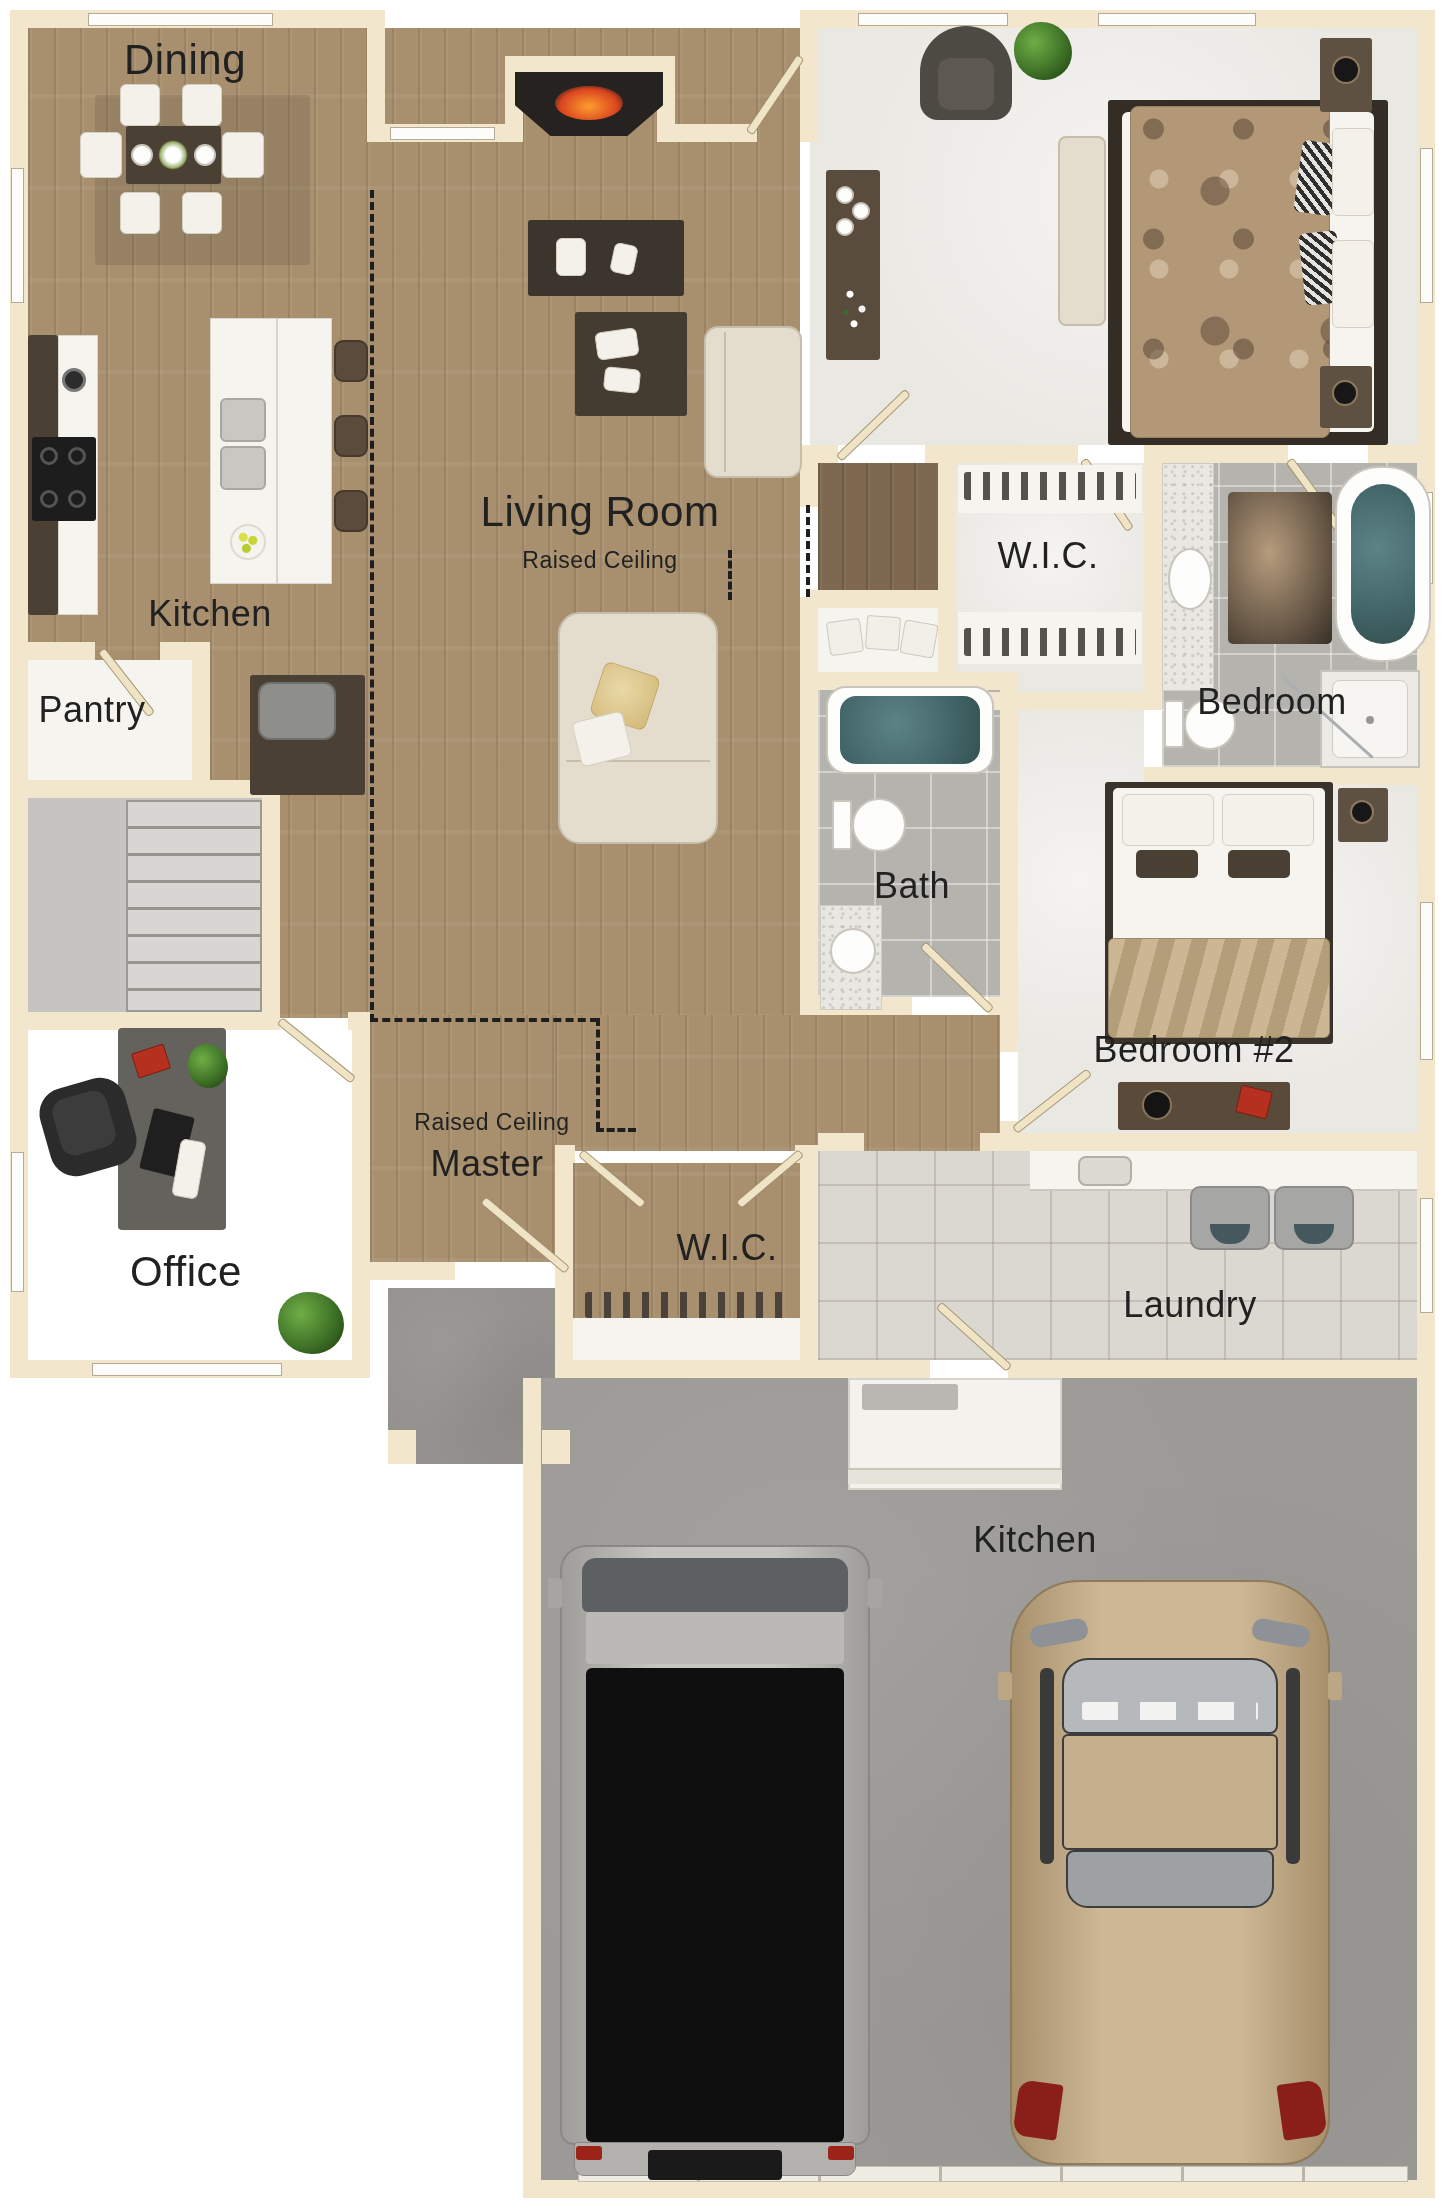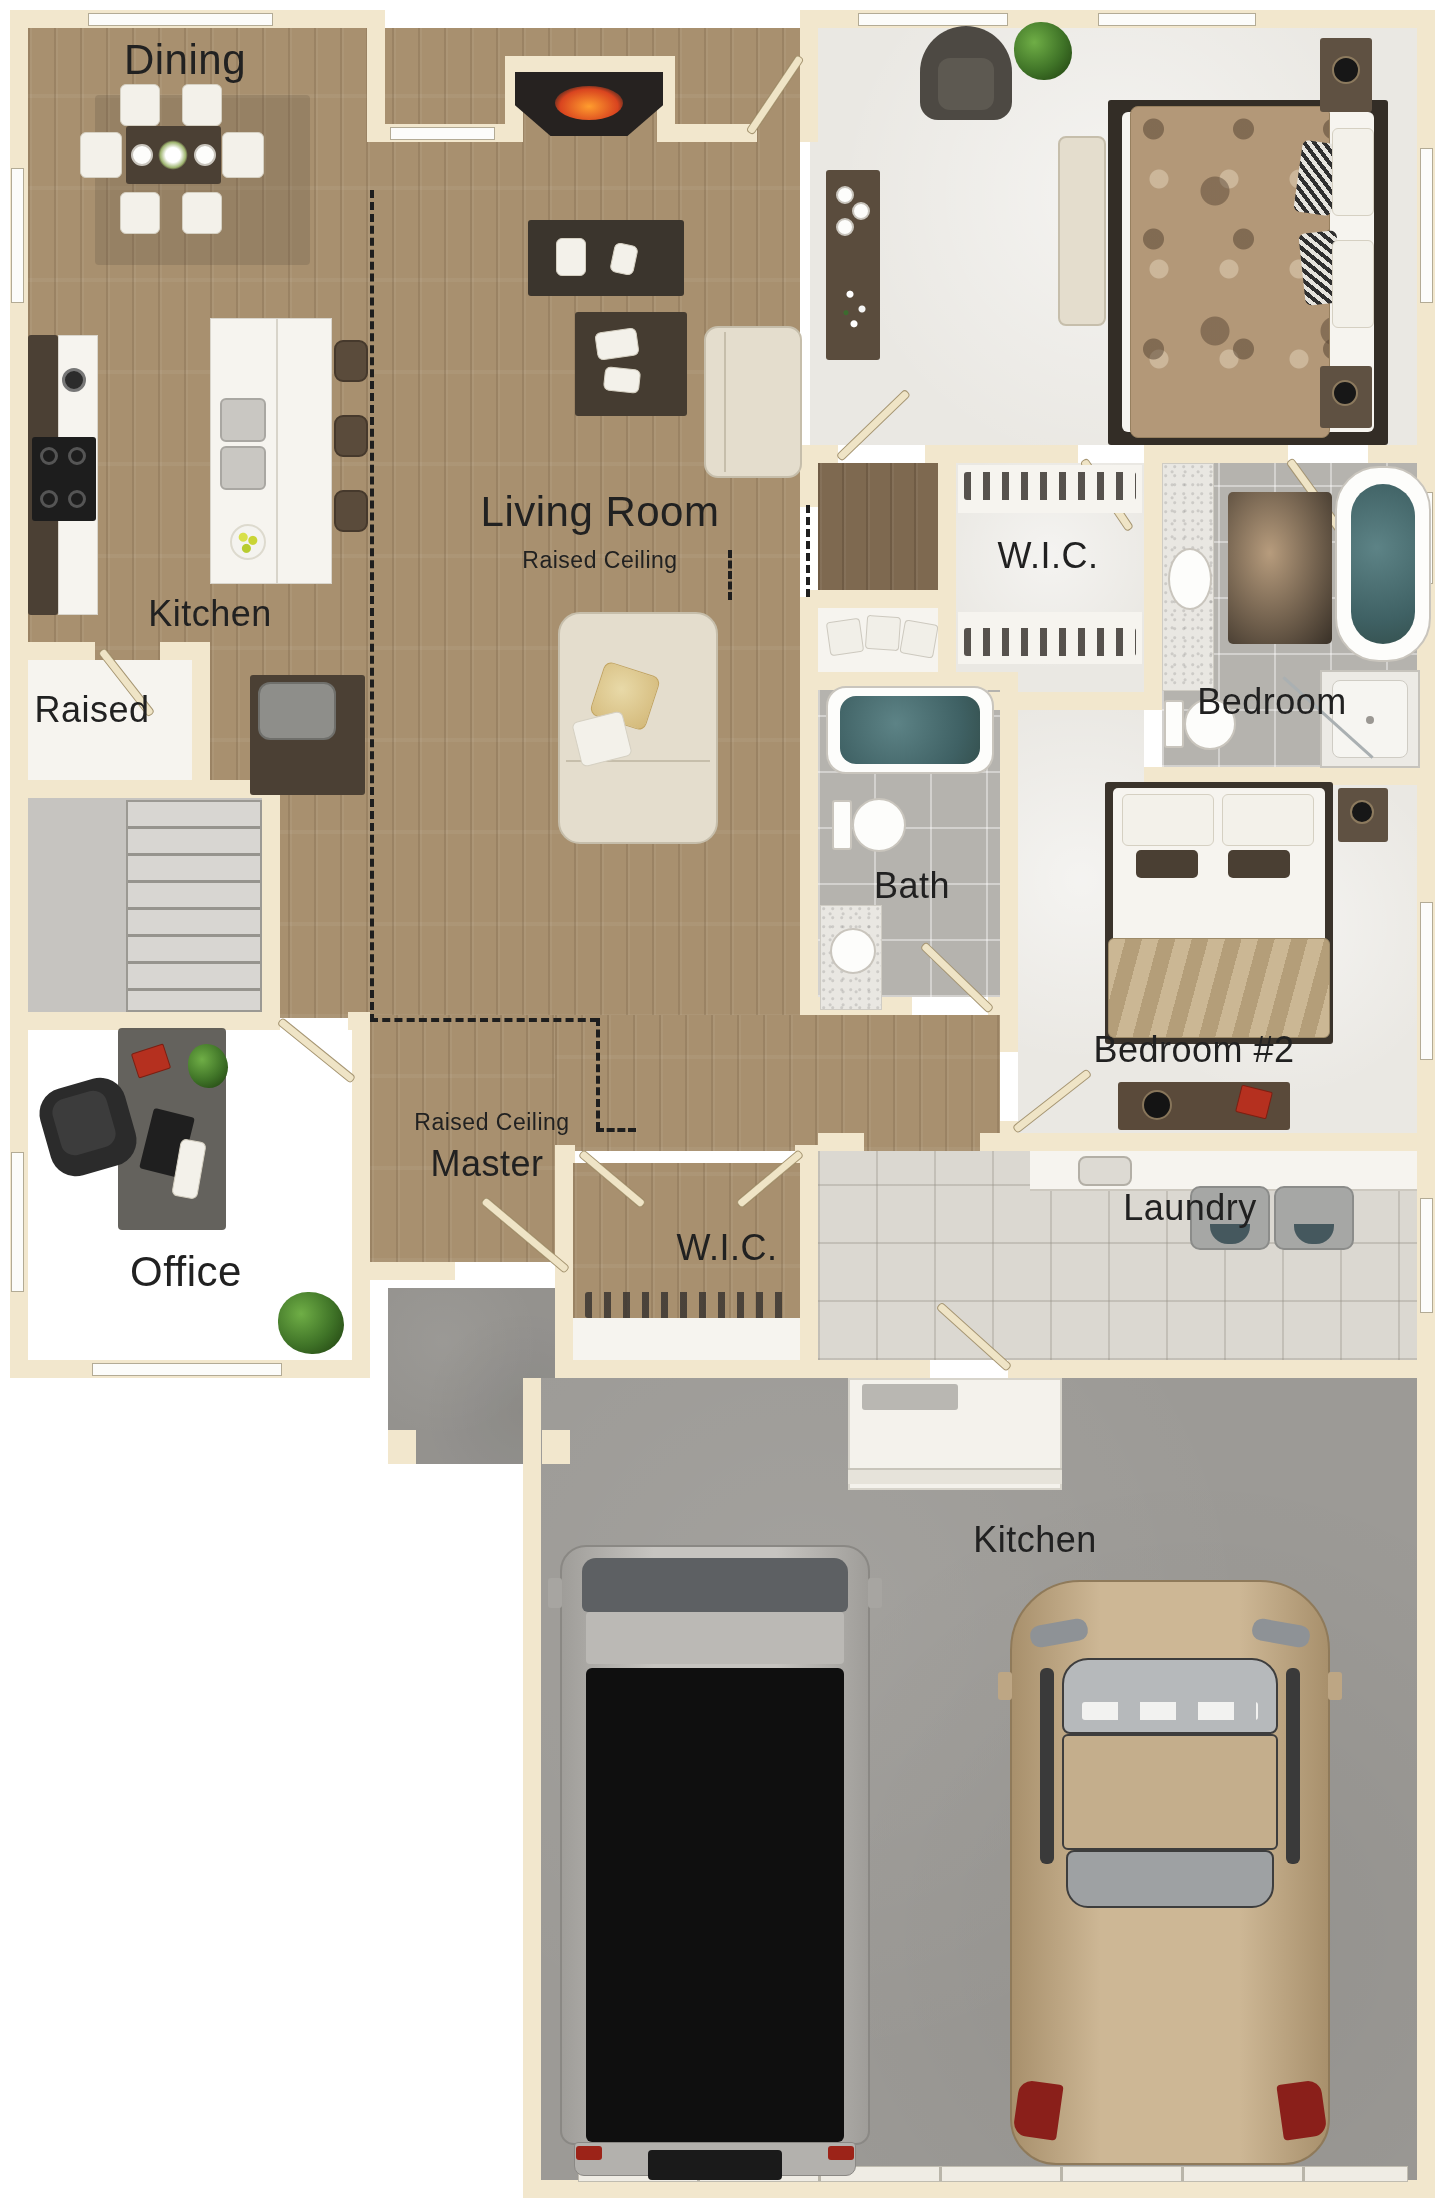--- a/index.html
+++ b/index.html
@@ -337,23 +337,23 @@
   <i style="left:1280px;top:2082px;width:44px;height:56px;background:#8a1f1a;border-radius:4px 14px 14px 4px;transform:rotate(-8deg);"></i>
   <i style="left:998px;top:1672px;width:14px;height:28px;background:#bda684;border-radius:3px;"></i>
   <i style="left:1328px;top:1672px;width:14px;height:28px;background:#bda684;border-radius:3px;"></i>
 
   <span class="lbl big" style="left:185px;top:60px;">Dining</span>
   <span class="lbl big" style="left:600px;top:512px;">Living Room</span>
   <span class="lbl small" style="left:600px;top:560px;">Raised Ceiling</span>
   <span class="lbl med" style="left:1048px;top:556px;">W.I.C.</span>
   <span class="lbl med" style="left:1272px;top:702px;">Bedroom</span>
   <span class="lbl med" style="left:210px;top:614px;">Kitchen</span>
-  <span class="lbl med" style="left:92px;top:710px;">Raised</span>
+  <span class="lbl med" style="left:92px;top:710px;">Pantry</span>
   <span class="lbl med" style="left:912px;top:886px;">Bath</span>
   <span class="lbl med" style="left:1194px;top:1050px;">Bedroom #2</span>
   <span class="lbl big" style="left:186px;top:1272px;">Office</span>
   <span class="lbl small" style="left:492px;top:1122px;">Raised Ceiling</span>
   <span class="lbl med" style="left:487px;top:1164px;">Master</span>
   <span class="lbl med" style="left:727px;top:1248px;">W.I.C.</span>
-  <span class="lbl med" style="left:1190px;top:1208px;">Laundry</span>
+  <span class="lbl med" style="left:1190px;top:1305px;">Laundry</span>
   <span class="lbl med" style="left:1035px;top:1540px;">Kitchen</span>
 
 </div>
 
 </body></html>

